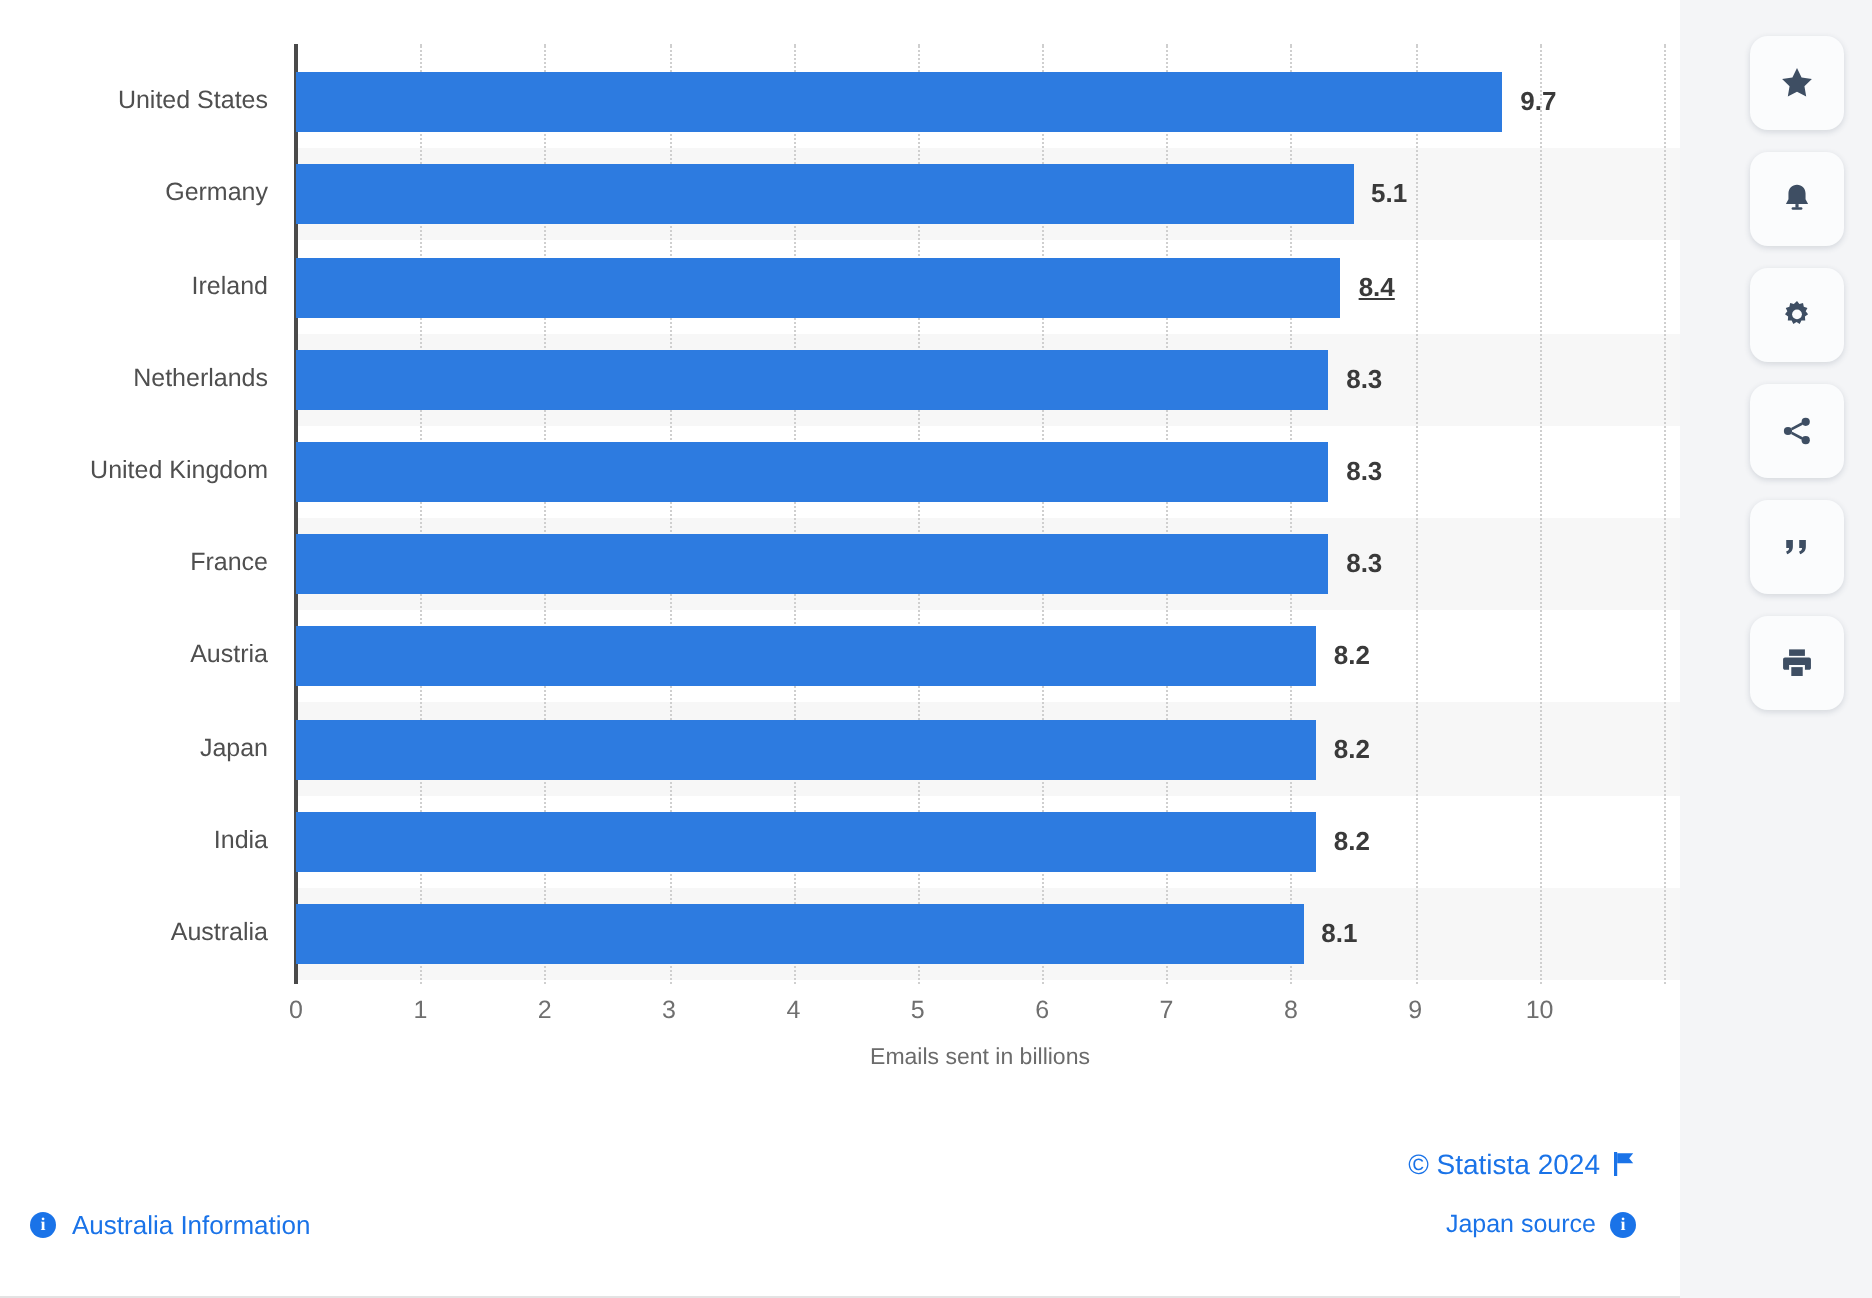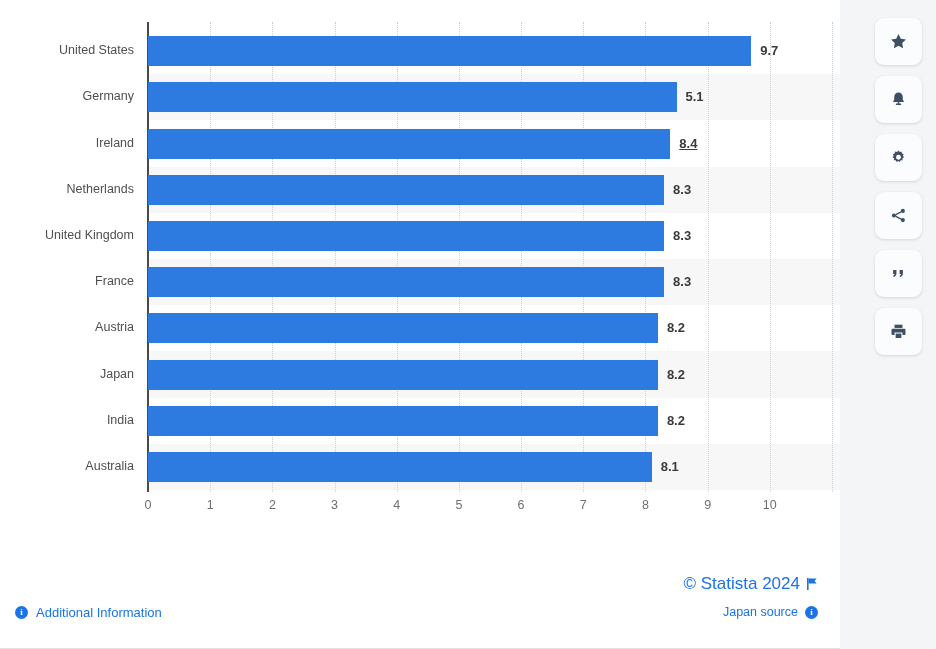--- a/index.html
+++ b/index.html
@@ -174,21 +174,21 @@
     position: absolute;
     left: 0;
     top: 560px;
     width: 845px;
     height: 89px;
   }
   #copyright {
     position: absolute;
     right: 27px;
     top: 14px;
-    font-size: 17px;
+    font-size: 14px;
     color: #1a73e8;
     display: flex;
     align-items: center;
     gap: 7px;
     white-space: nowrap;
   }
   #show-source {
     position: absolute;
     right: 27px;
     top: 45px;
@@ -298,20 +298,21 @@
         <div class="x-tick" style="left: 334.545px;">3</div>
         <div class="x-tick" style="left: 396.727px;">4</div>
         <div class="x-tick" style="left: 458.909px;">5</div>
         <div class="x-tick" style="left: 521.091px;">6</div>
         <div class="x-tick" style="left: 583.273px;">7</div>
         <div class="x-tick" style="left: 645.455px;">8</div>
         <div class="x-tick" style="left: 707.636px;">9</div>
         <div class="x-tick" style="left: 769.818px;">10</div>
         <div class="x-tick" style="left: 852px;">11</div>
       </div>
+    <div id="x-axis-title">Emails sent in billions</div>
   </div>
 
   <div id="footer">
 
     <div id="copyright">
       <span>© Statista 2024</span>
       <span style="display:inline-flex">
         <svg width="11" height="12" viewBox="0 0 11 12" aria-hidden="true">
           <rect x="0" y="0" width="1.6" height="12" fill="#1a73e8"></rect>
           <path d="M1.6 0.6 H9.6 L7.6 3.1 L9.6 5.6 H1.6 Z" fill="#1a73e8"></path>
@@ -319,21 +320,21 @@
       </span>
     </div>
 
     <div id="show-source">
       <span>Japan source</span>
       <span class="info-dot">i</span>
     </div>
 
     <div id="additional-info">
       <span class="info-dot">i</span>
-      <span>Additional Information</span>
+      <span>Australia Information</span>
     </div>
   </div>
 
   <div id="side-rail">
     <div id="side-rail-buttons">
 
       <div class="rail-btn">
         <span>
           <svg width="19" height="19" viewBox="0 0 24 24" fill="#3e4e63">
             <path d="M12 2.6l2.9 5.9 6.5.95-4.7 4.58 1.11 6.47L12 17.45l-5.81 3.05 1.11-6.47-4.7-4.58 6.5-.95z"></path>

